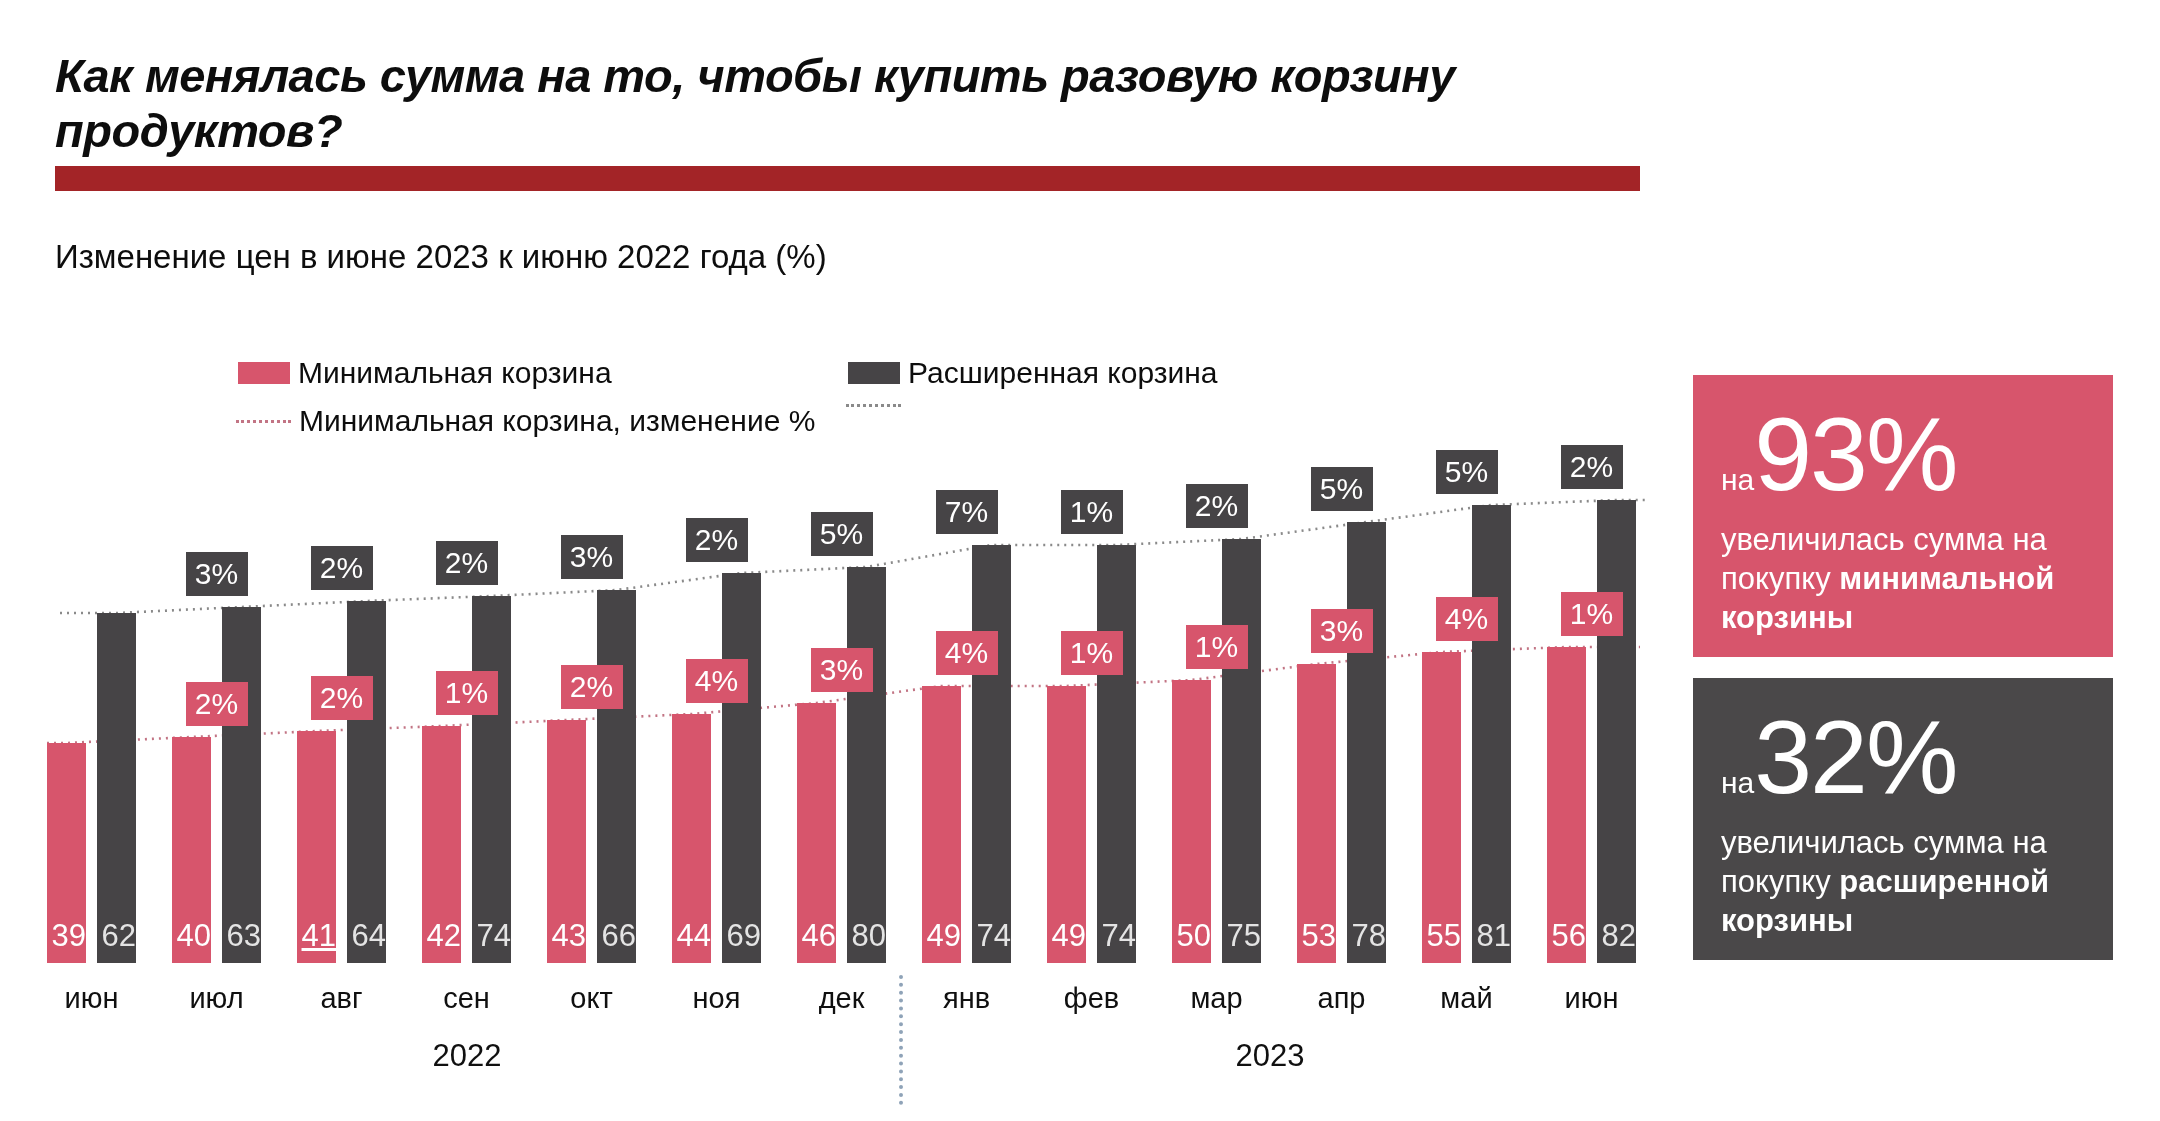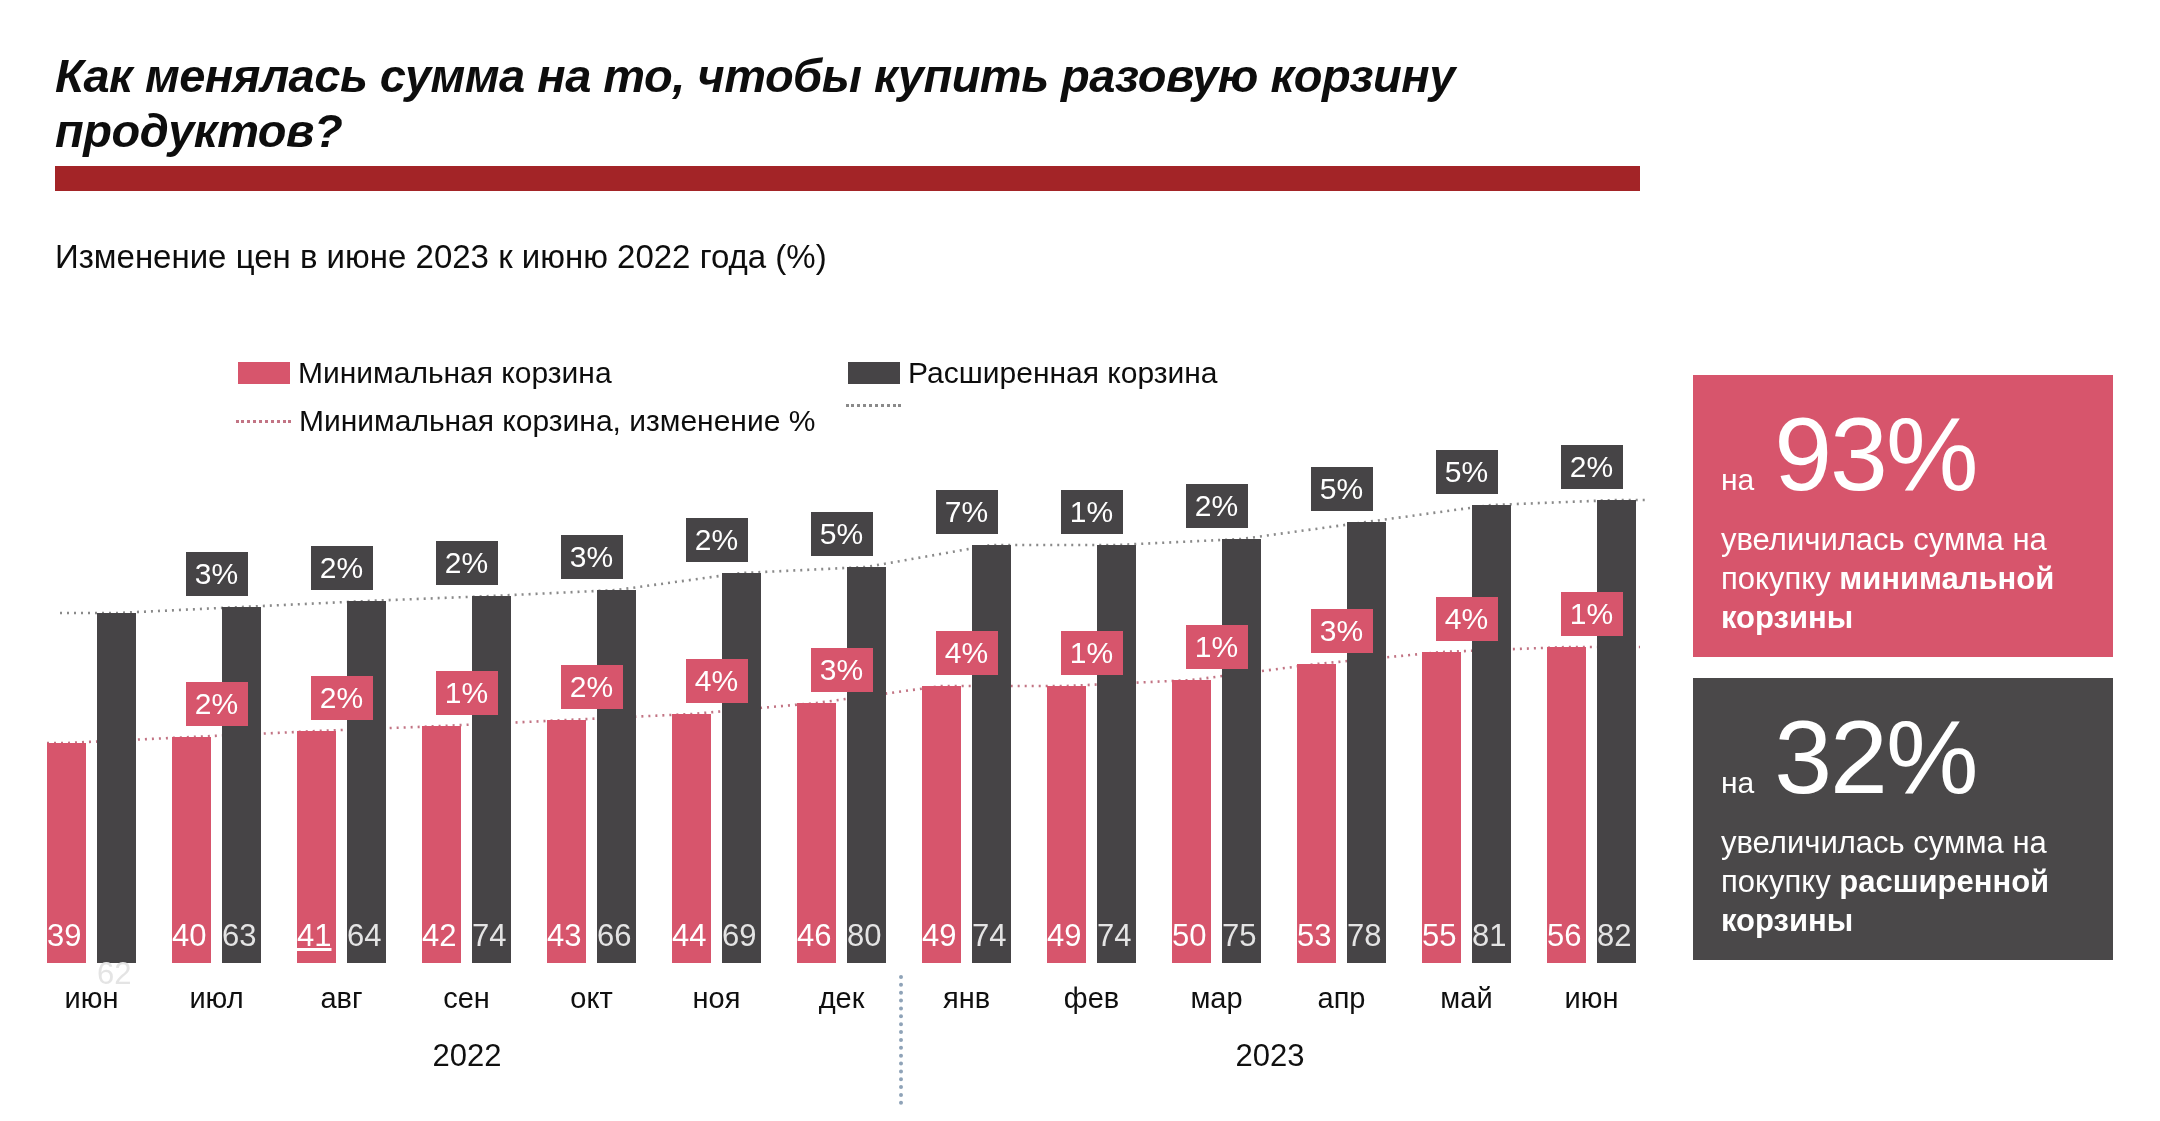--- a/index.html
+++ b/index.html
@@ -29,21 +29,21 @@
   .sw-line{ width:55px; height:0; margin-right:8px; flex:0 0 auto; border-top:3px dotted; }
   .sw-line-min{ border-color:var(--min-line); }
   .sw-line-ext{ border-color:var(--ext-line); }
 
   #chart{ left:0; top:0; width:2160px; height:1121px; }
   #trend-svg{ position:absolute; left:0; top:0; z-index:1; pointer-events:none; }
   .bar{ position:absolute; z-index:2; }
   .bar-min{ background:var(--pink); }
   .bar-ext{ background:var(--dark); }
   .bar-val{
-    position:absolute; z-index:3; width:39px; text-align:left;
+    position:absolute; z-index:3; width:39px; text-align:right;
     font-size:31px; color:#fff;
   }
   .bar-val-ext{ color:#e4e4e4; }
   .pct-badge{
     position:absolute; z-index:4; width:62px; height:44px; line-height:44px;
     text-align:center; font-size:30px; color:#fff;
   }
   .pct-min{ background:var(--pink); }
   .pct-ext{ background:var(--dark); }
   .month-label{
@@ -53,21 +53,21 @@
   .year-label{ font-size:31px; color:#101010; width:120px; text-align:center; top:1038px; }
   .year-sep{
     left:899px; top:975px; height:130px; width:0;
     border-left:4px dotted #8fa3b8;
   }
 
   .callout{ width:420px; height:282px; padding:26px 28px; color:#fff; }
   .callout-min{ left:1693px; top:375px; background:var(--pink); }
   .callout-ext{ left:1693px; top:678px; background:var(--callout-dark); }
   .callout-head{ display:flex; align-items:baseline; margin-top:-6px; }
-  .callout-prefix{ font-size:30px; margin-right:20px; }
+  .callout-prefix{ font-size:30px; }
   .callout-big{ font-size:104px; font-weight:400; letter-spacing:-2px; }
   .callout-body{ font-size:31px; line-height:39px; margin-top:6px; width:360px; }
   .callout-body b{ font-weight:bold; }
 </style>
 </head>
 <body>
 
 <div class="abs title">Как менялась сумма на то, чтобы купить разовую корзину продуктов?</div>
 <div class="abs divider"></div>
 <div class="abs subtitle">Изменение цен в июне 2023 к июню 2022 года (%)</div>
@@ -89,21 +89,21 @@
 </div>
 
 <div class="abs" id="chart">
   <svg id="trend-svg" width="2160" height="1121" viewBox="0 0 2160 1121">
     <polyline id="ext-line" fill="none" stroke="#8a8a8a" stroke-width="2.6" stroke-dasharray="2 5" points="60,613 116.5,613 241.5,607 366.5,601 491.5,596 616.5,590 741.5,573 866.5,567 991.5,545 1116.5,545 1241.5,539 1366.5,522 1491.5,505 1616.5,500 1648,500"></polyline>
     <polyline id="min-line" fill="none" stroke="#c27484" stroke-width="2.6" stroke-dasharray="2 5" points="47,743 66.5,743 191.5,737 316.5,731 441.5,726 566.5,720 691.5,714 816.5,703 941.5,686 1066.5,686 1191.5,680 1316.5,664 1441.5,652 1566.5,647 1640,647"></polyline>
   </svg>
 <div class="bar bar-min" style="left: 47px; top: 743px; width: 39px; height: 220px;"></div>
     <div class="bar-val" style="left: 47px; top: 918px;">39</div>
     <div class="bar bar-ext" style="left: 97px; top: 613px; width: 39px; height: 350px;"></div>
-    <div class="bar-val bar-val-ext" style="left: 97px; top: 956px;">62</div>
+    <div class="bar-val bar-val-ext" style="left: 97px; top: 918px;">62</div>
     <div class="month-label" style="left: 46.5px;">июн</div>
     <div class="bar bar-min" style="left: 172px; top: 737px; width: 39px; height: 226px;"></div>
     <div class="bar-val" style="left: 172px; top: 918px;">40</div>
     <div class="pct-badge pct-min" style="left: 185.5px; top: 682px;">2%</div>
     <div class="bar bar-ext" style="left: 222px; top: 607px; width: 39px; height: 356px;"></div>
     <div class="bar-val bar-val-ext" style="left: 222px; top: 918px;">63</div>
     <div class="pct-badge pct-ext" style="left: 185.5px; top: 552px;">3%</div>
     <div class="month-label" style="left: 171.5px;">июл</div>
     <div class="bar bar-min" style="left: 297px; top: 731px; width: 39px; height: 232px;"></div>
     <div class="bar-val" style="left: 297px; top: 918px; text-decoration: underline;">41</div>

